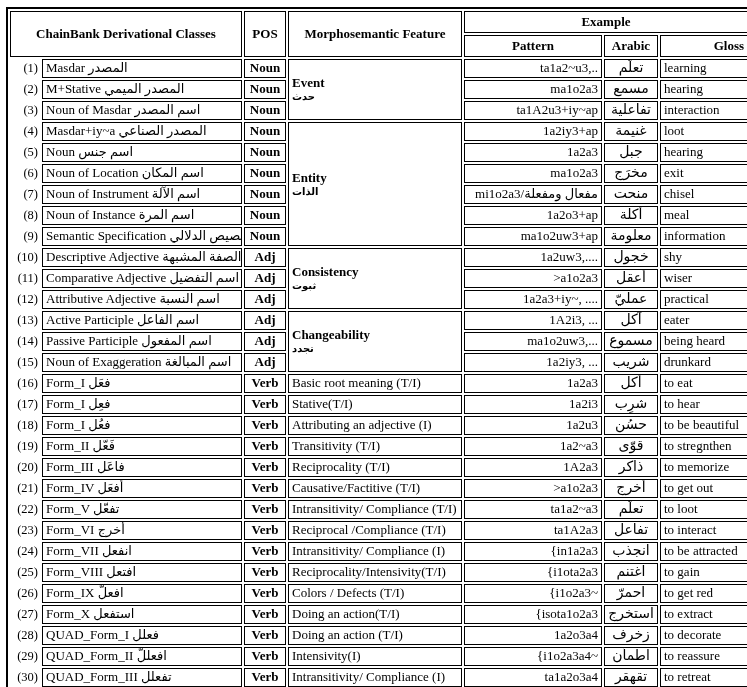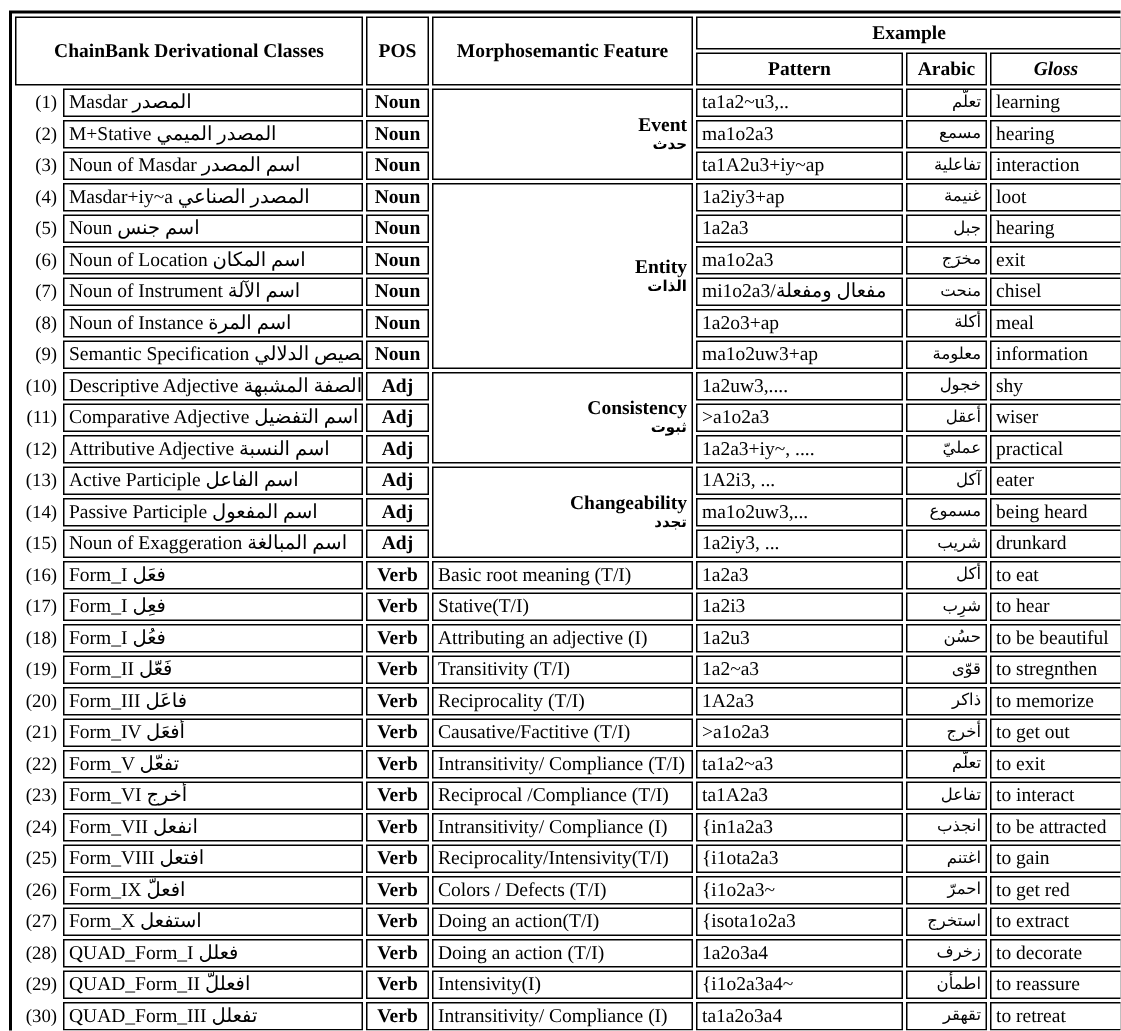--- a/index.html
+++ b/index.html
@@ -22,34 +22,34 @@
     padding:0 3px;
     font-size:13px;
     line-height:1.15;
     white-space:nowrap;
     overflow:hidden;
     height:17px;
     background:#fff;
     vertical-align:middle;
   }
   th{font-weight:bold;text-align:center;height:20px;}
-  th.left{text-align:center;font-style:italic;}
+  th.left{text-align:right;}
   td.num{
     border:none;
     text-align:right;
     padding-right:2px;
     font-size:12.5px;
   }
   td.cls{text-align:left;}
   td.pos{text-align:center;font-weight:bold;}
   td.feat{text-align:left;font-size:13px;}
-  td.feat-group{text-align:right;font-weight:bold;vertical-align:middle;}
+  td.feat-group{text-align:left;font-weight:bold;vertical-align:middle;}
   td.feat-group .ar-line{font-size:10px;}
-  td.pat{text-align:left;margin-left:32px;}
-  td.ara{direction:rtl;font-size:11px;}
+  td.pat{text-align:right;margin-left:32px;}
+  td.ara{text-align:center;direction:rtl;font-size:14px;}
   td.gl{text-align:left;}
 </style>
 </head>
 <body>
 
 <table>
   <colgroup>
     <col style="width:30px">
     <col style="width:200px">
     <col style="width:42px">
@@ -262,21 +262,21 @@
         <td class="ara">أخرج</td>
         <td class="gl">to get out</td>
       </tr>
       <tr>
         <td class="num">(22)</td>
         <td class="cls">Form_V تفعّل</td>
         <td class="pos">Verb</td>
         <td class="feat">Intransitivity/ Compliance (T/I)</td>
         <td class="pat">ta1a2~a3</td>
         <td class="ara">تعلّم</td>
-        <td class="gl">to exit</td>
+        <td class="gl">to loot</td>
       </tr>
       <tr>
         <td class="num">(23)</td>
         <td class="cls">Form_VI أخرج</td>
         <td class="pos">Verb</td>
         <td class="feat">Reciprocal /Compliance (T/I)</td>
         <td class="pat">ta1A2a3</td>
         <td class="ara">تفاعل</td>
         <td class="gl">to interact</td>
       </tr>

